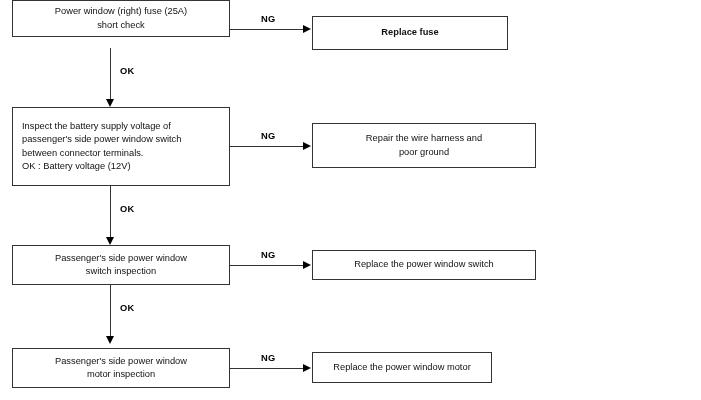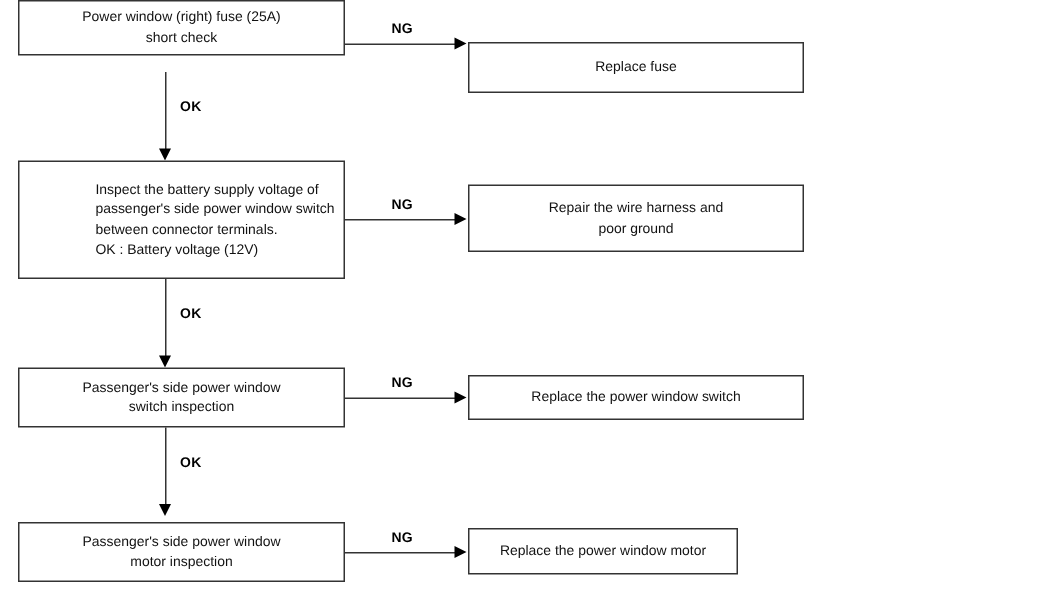--- a/index.html
+++ b/index.html
@@ -93,29 +93,29 @@
 
   <div class="box" style="left:12px; top:0; width:218px; height:37px;">
     <span class="txt">Power window (right) fuse (25A)
 short check</span>
   </div>
 
   <div class="hline" style="left:230px; top:29px; width:74px;"></div>
   <div class="arrow-right" style="left:303px; top:25px;"></div>
   <div class="elabel" style="left:261px; top:14px;">NG</div>
 
-  <div class="box" style="left:312px; top:28px; width:224px; height:34px;">
+  <div class="box" style="left:312px; top:16px; width:196px; height:34px;font-weight:bold;">
     <span class="txt">Replace fuse</span>
   </div>
 
   <div class="vline" style="left:110px; top:48px; height:52px;"></div>
   <div class="arrow-down" style="left:106px; top:99px;"></div>
   <div class="elabel" style="left:120px; top:66px;">OK</div>
 
-  <div class="box left-align" style="left:12px; top:107px; width:218px; height:79px;justify-content:flex-end;">
+  <div class="box left-align" style="left:12px; top:107px; width:218px; height:79px;">
     <span class="txt">Inspect the battery supply voltage of
 passenger's side power window switch
 between connector terminals.
 OK : Battery voltage (12V)</span>
   </div>
 
   <div class="hline" style="left:230px; top:146px; width:74px;"></div>
   <div class="arrow-right" style="left:303px; top:142px;"></div>
   <div class="elabel" style="left:261px; top:131px;">NG</div>
 

